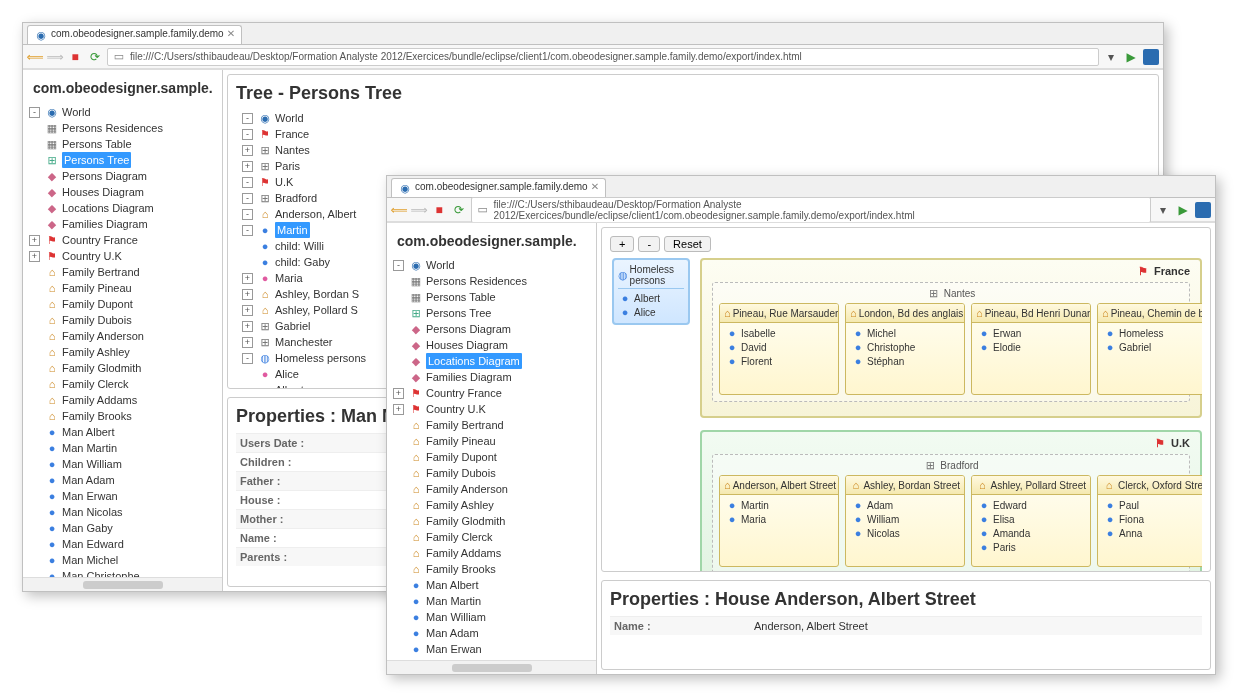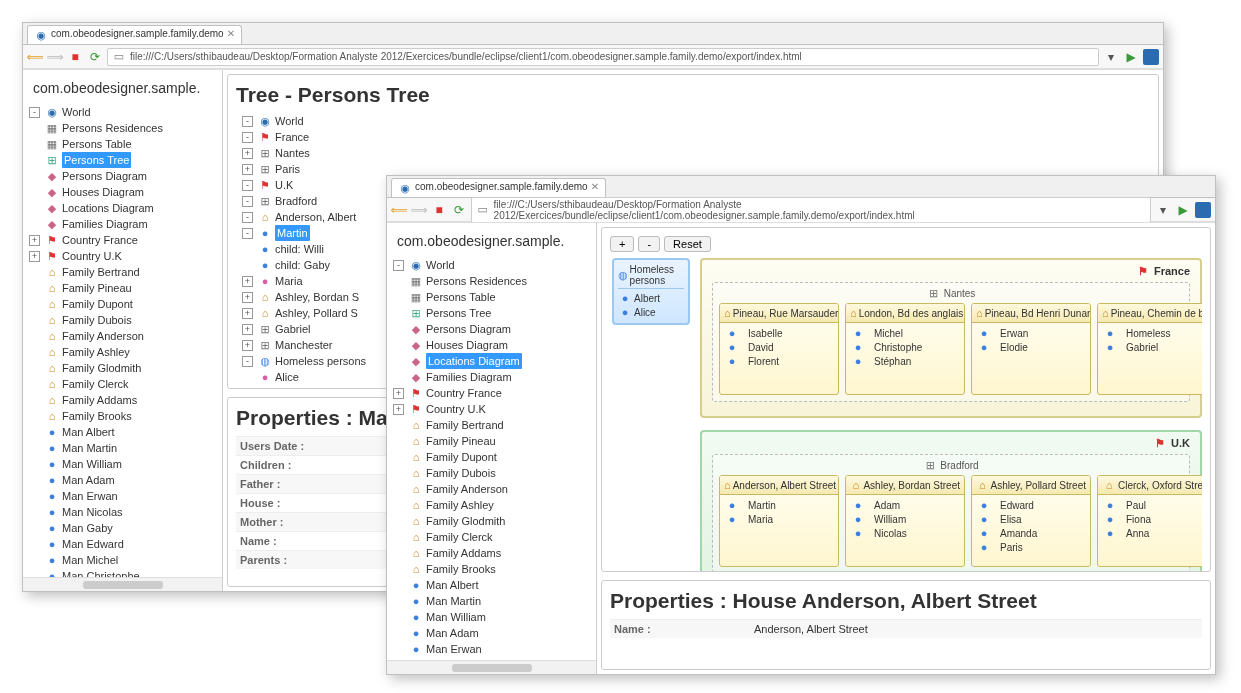--- a/index.html
+++ b/index.html
@@ -92,21 +92,21 @@
   .sidebar {
     border-right: 1px solid #ccc;
     padding: 6px 0;
     overflow: auto;
     position: relative;
   }
   .win1 .sidebar { width: 200px; }
   .win2 .sidebar { width: 210px; }
 
   .side-title {
-    font-weight: normal;
+    font-weight: bold;
     font-size: 14px;
     padding: 4px 10px 8px 10px;
   }
   .tree-ul { list-style: none; padding-left: 0; }
   .tree-ul .tree-ul { }
   .tree-li {
     display: flex;
     align-items: center;
     gap: 3px;
     padding: 0 6px;
@@ -170,21 +170,21 @@
     overflow: hidden;
   }
   .panel {
     border: 1px solid #ccc;
     border-radius: 3px;
     margin: 4px;
     padding: 8px;
     background: #fff;
   }
   .panel h2 {
-    font-size: 21px;
+    font-size: 18px;
     font-weight: bold;
     margin-bottom: 6px;
   }
   .panel h2 .subtitle { color: #aaa; font-weight: normal; }
 
   
   .tree-panel .tree-ul { font-size: 11px; }
 
   
   .proprow {
@@ -270,21 +270,21 @@
   }
   .house-hdr {
     background: linear-gradient(#fff9df,#f5e9b0);
     border-bottom:1px solid #ccb860;
     padding: 2px 4px;
     display:flex;align-items:center;gap:2px;
     white-space: nowrap;
     overflow:hidden;
   }
   .house-body { padding: 3px 5px; }
-  .house-body div { display:flex; align-items:center; gap:9px; }
+  .house-body div { display:flex; align-items:center; gap:2px; }
 
   .scroll-shadow {
     position: absolute;
     left: 0; right: 0; bottom: 0; height: 14px;
     background: #f2f2f2;
     border-top:1px solid #ddd;
     display:flex; align-items:center; justify-content:center;
   }
   .scroll-thumb { width:80px; height:8px; background:#ccc; border-radius:3px;}
 </style>

